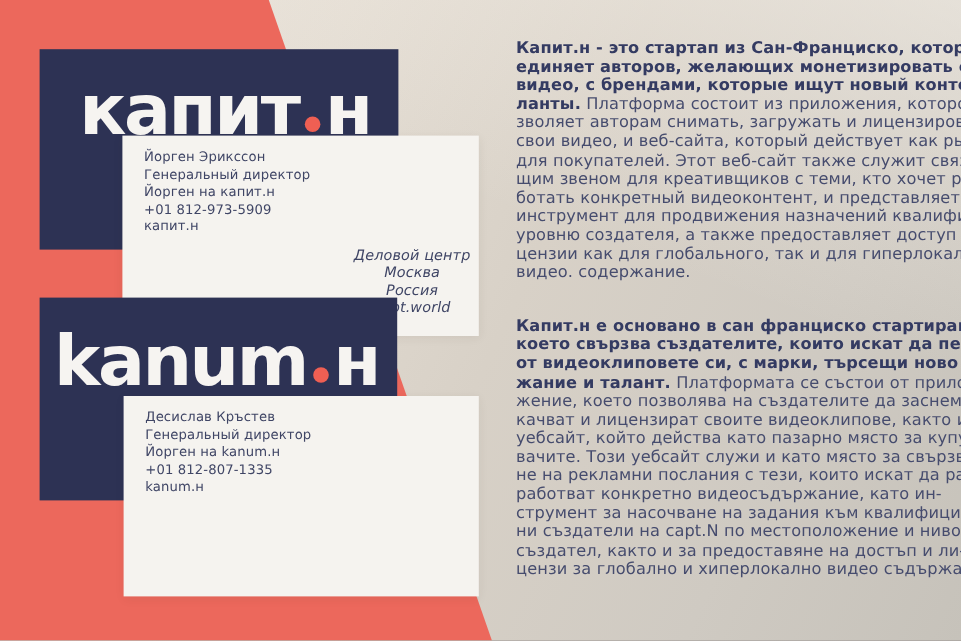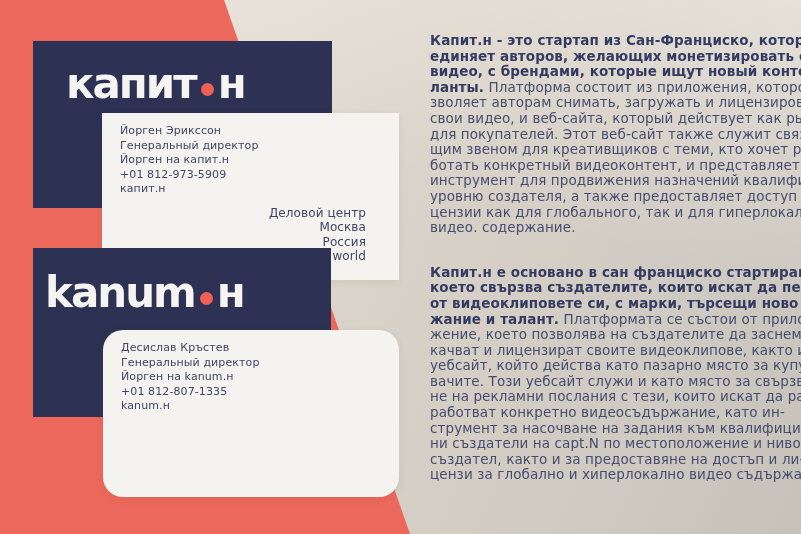--- a/index.html
+++ b/index.html
@@ -27,39 +27,39 @@
     clip-path:polygon(0 0,224px 0,410px 534px,0 534px);
   }
   .navy{position:absolute;background:var(--navy);}
   .navy1{left:33px;top:41px;width:299px;height:167px;z-index:2;}
   .navy2{left:33px;top:248px;width:298px;height:169px;z-index:4;}
   .white-card{
     position:absolute;background:var(--card);
     box-shadow:0 2px 8px rgba(60,50,40,0.08);
   }
   .white1{left:102px;top:113px;width:297px;height:167px;z-index:3;}
-  .white2{left:103px;top:330px;width:296px;height:167px;z-index:5;border-radius:20px;}
+  .white2{left:103px;top:330px;width:296px;height:167px;z-index:5;}
   .logo{
     position:absolute;left:33px;white-space:nowrap;
-    font-weight:bold;font-size:42px;line-height:1;letter-spacing:-2px;
+    font-weight:bold;font-size:58px;line-height:1;letter-spacing:-2px;
     color:#f6f4f1;
   }
   .logo1{top:22px;}
   .logo2{top:24px;left:12px;}
   .logo .dot{
     display:inline-block;width:13px;height:13px;border-radius:50%;
     background:var(--dot);margin:0 4px 2px 5px;vertical-align:baseline;
   }
   .contact{
     position:absolute;left:18px;top:11px;
     font-size:11px;line-height:14.6px;color:#3f4565;letter-spacing:0.1px;
   }
   .address{
-    position:absolute;right:33px;bottom:16px;text-align:right;
-    font-size:12px;line-height:14.6px;color:#3f4565;letter-spacing:0.1px;
+    position:absolute;right:7px;bottom:16px;text-align:center;
+    font-size:12px;line-height:14.6px;color:#3f4565;letter-spacing:0.1px;font-style:italic;
   }
   .desc-col{position:absolute;left:430px;top:33px;width:368px;z-index:2;}
   .para{font-size:13.5px;line-height:15.6px;color:var(--ink);letter-spacing:0.1px;}
   .para .b{font-weight:bold;color:var(--ink-bold);}
   .para-bg{margin-top:29px;}
   .tl{white-space:nowrap;}
 </style>
 </head>
 <body>
 

